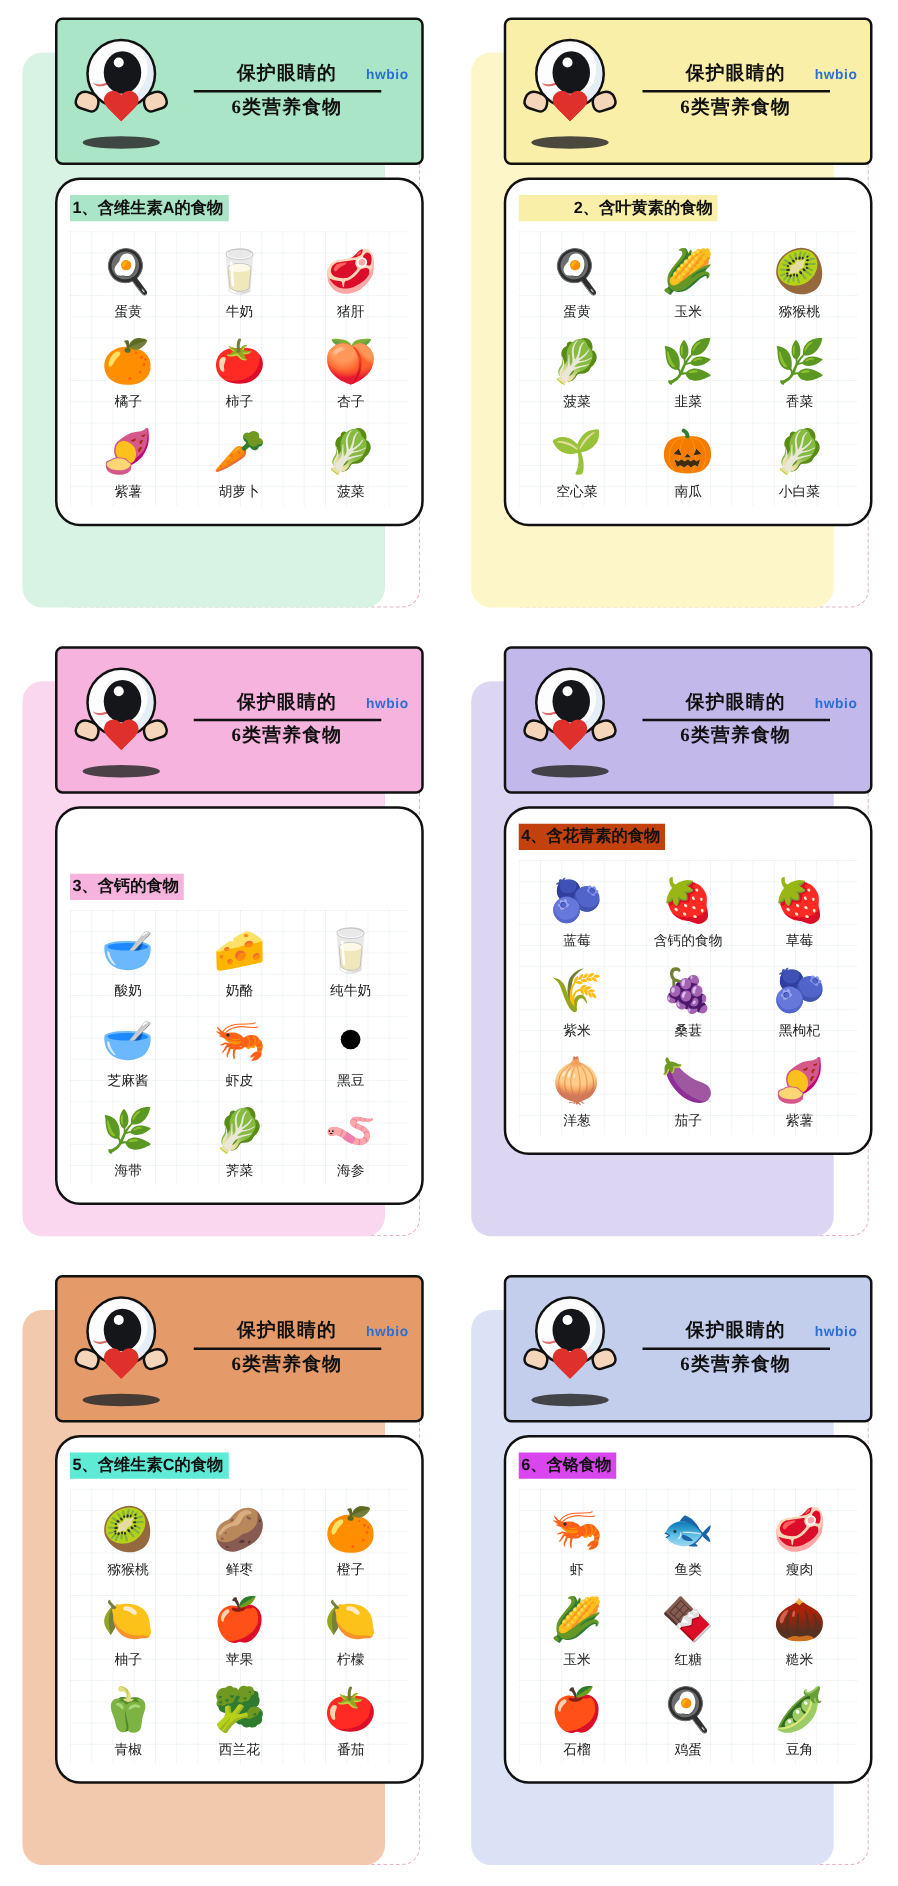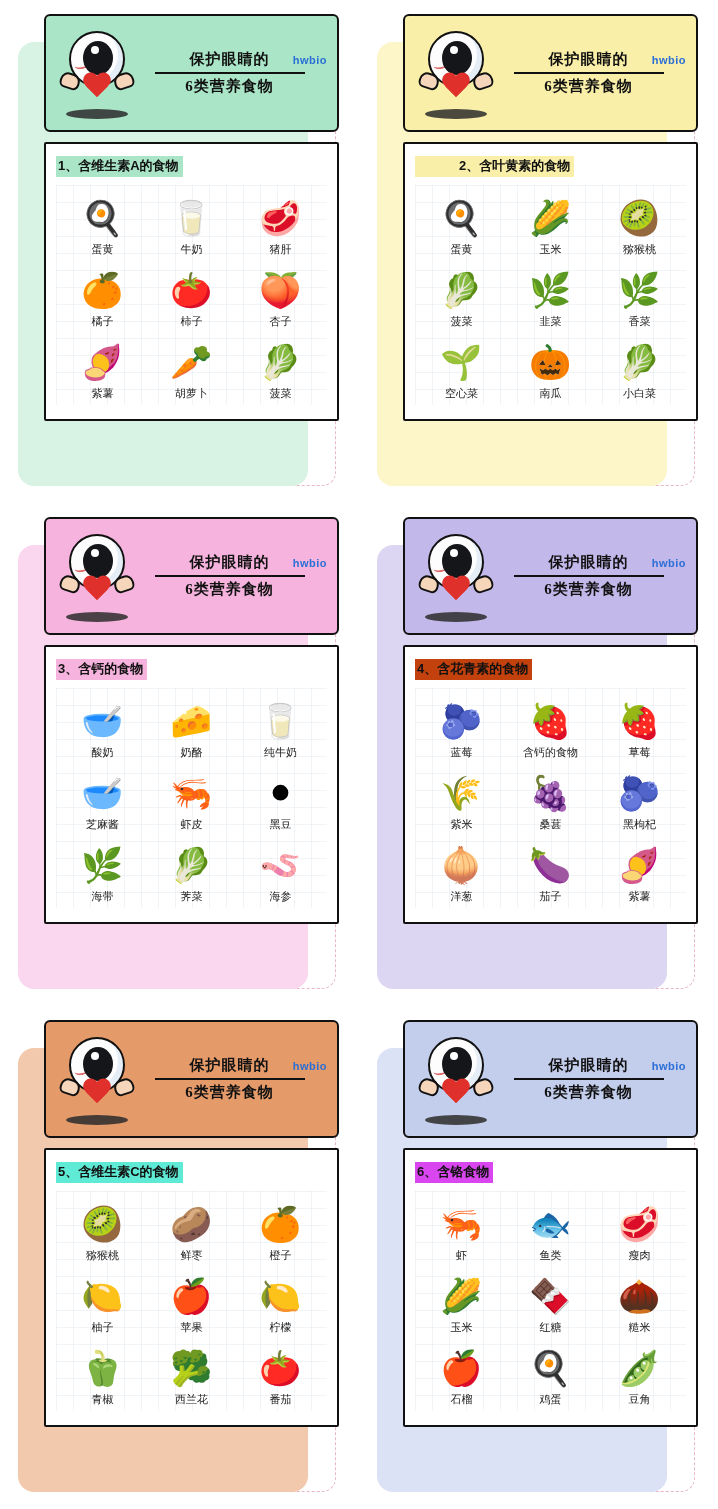--- a/index.html
+++ b/index.html
@@ -148,21 +148,21 @@
   .title-rule {
     width: 150px;
     height: 2px;
     background: #111;
     margin: 3px auto;
   }
   
   .card-body {
     margin-top: 10px;
     border: 2px solid #111;
-    border-radius: 2px;
+    border-radius: 20px;
     background: #fff;
     padding: 12px 10px 14px 10px;
     position: relative;
   }
   .section-title {
     font-size: 13px;
     font-weight: bold;
     color: #111;
     padding: 1px 4px 2px 2px;
     display: inline-block;
@@ -344,21 +344,21 @@
             <div class="eye-hand-l"></div>
             <div class="eye-hand-r"></div>
             <div class="eye-heart"></div>
           </div>
           <div class="title-wrap">
             <div class="title-l1">保护眼睛的</div>
             <div class="title-rule"></div>
             <div class="title-l2">6类营养食物</div>
           </div>
         </div>
-        <div class="card-body"><div class="section-title" style="background: rgb(246, 179, 221);">3、含钙的食物</div><div class="grid-area">
+        <div class="card-body"><div class="section-title" style="background: rgb(246, 179, 221); margin-top: 40px;">3、含钙的食物</div><div class="grid-area">
             <div class="food-grid">
               <div class="food-cell">
                 <div class="food-icon">🥣</div>
                 <div class="food-label">酸奶</div>
               </div>
               <div class="food-cell">
                 <div class="food-icon">🧀</div>
                 <div class="food-label">奶酪</div>
               </div>
               <div class="food-cell">

